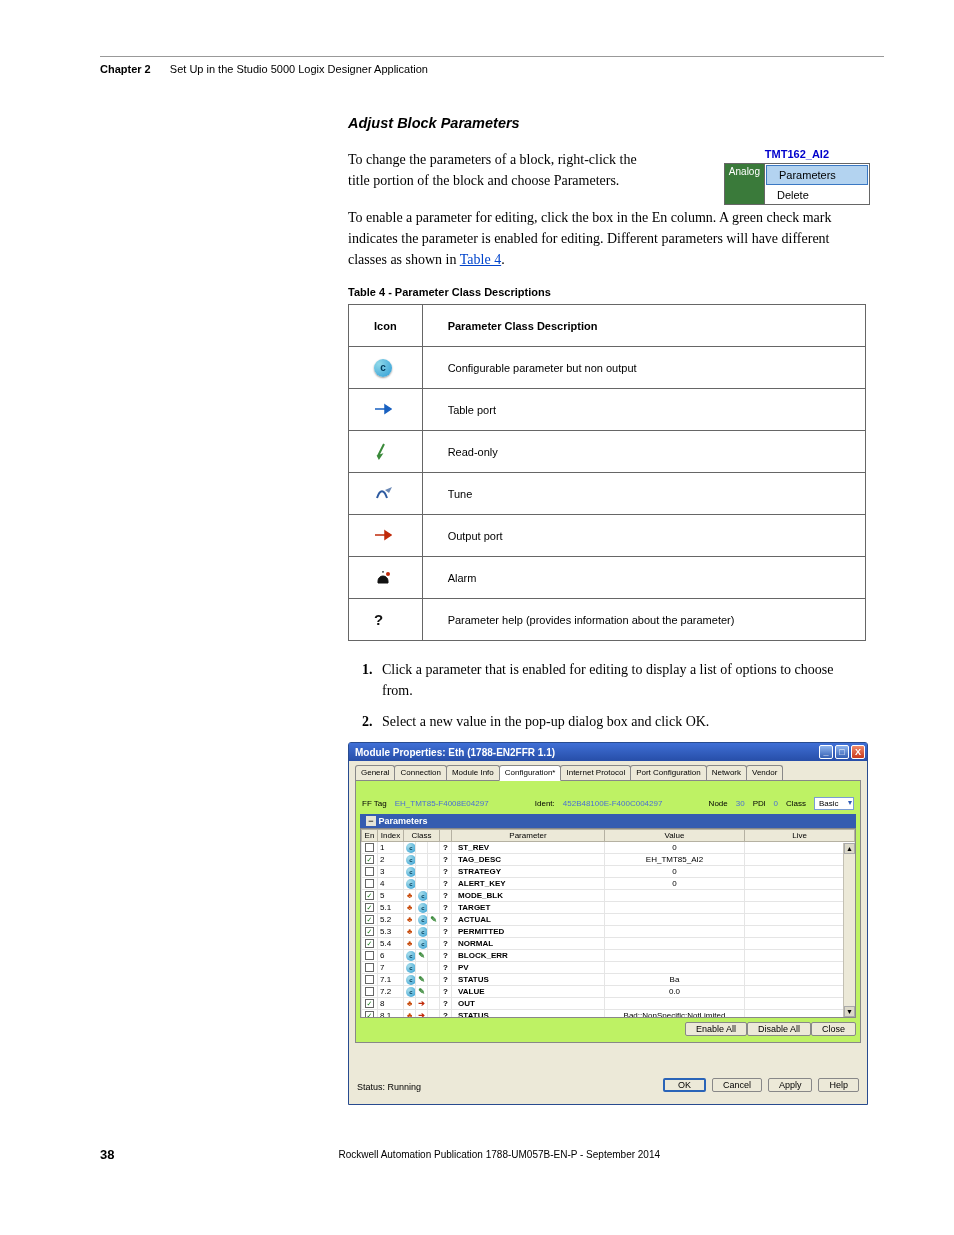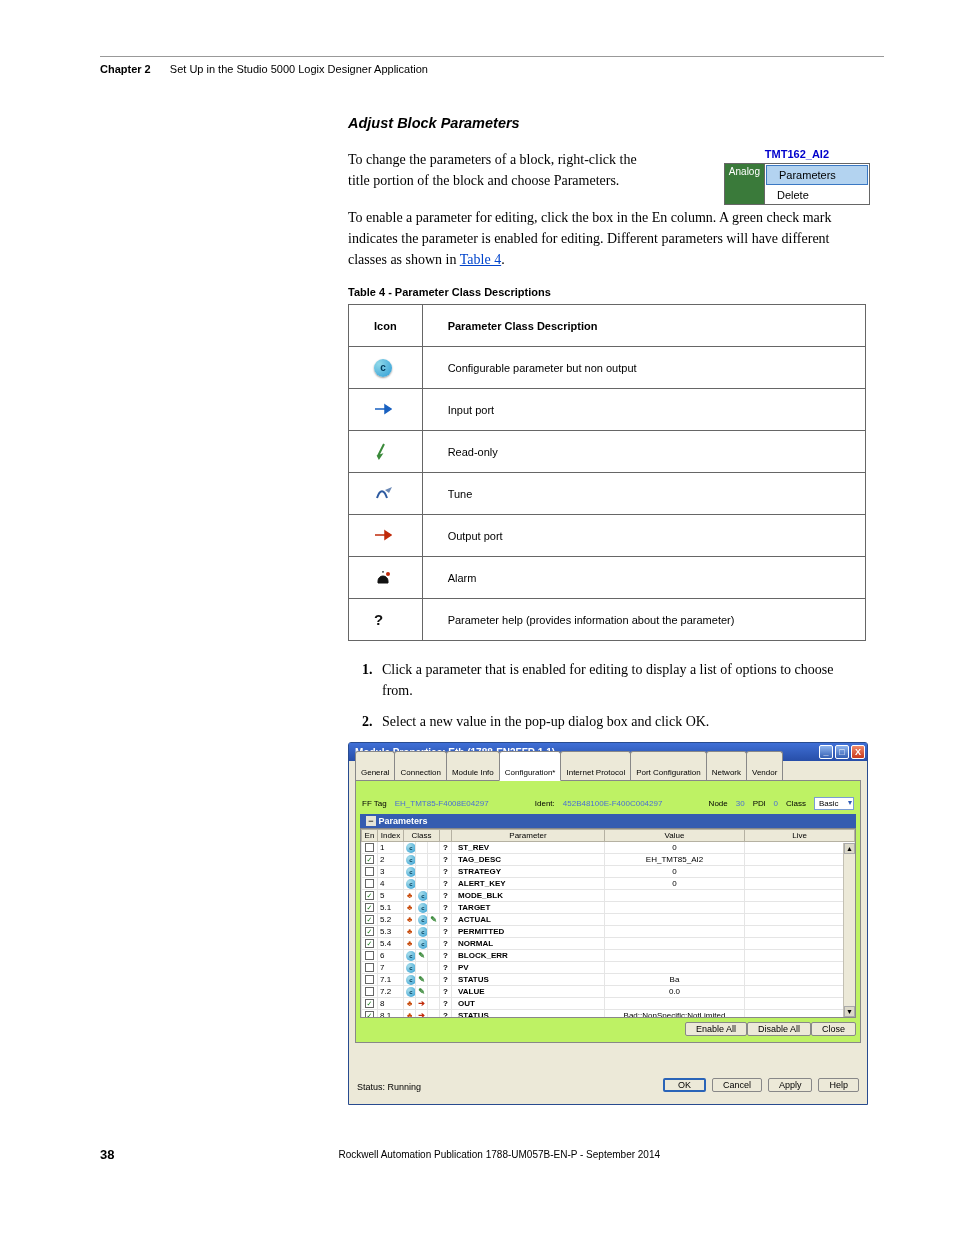--- a/index.html
+++ b/index.html
@@ -164,21 +164,21 @@
   .win-body { padding: 4px 6px 10px; }
   .tabs {
     display: flex;
     gap: 0;
     font-size: 8px;
     border-bottom: 1px solid #888;
     height: 16px;
     align-items: flex-end;
   }
   .tab {
-    padding: 16px 5px 3px;
+    padding: 2px 5px 3px;
     border: 1px solid #888;
     border-bottom: none;
     background: #ece9d8;
     border-radius: 3px 3px 0 0;
     margin-right: -1px;
   }
   .tab.active {
     background: #fff;
     border-bottom: 1px solid #fff;
     margin-bottom: -1px;
@@ -339,21 +339,21 @@
         <tr>
           <td class="icon-cell"><span class="icon-circle">c</span></td>
           <td>Configurable parameter but non output</td>
         </tr>
         <tr>
           <td class="icon-cell">
             <svg width="18" height="12">
                 <path d="M1 6 H11 M11 2 L17 6 L11 10 Z" fill="#1860c0" stroke="#1860c0" stroke-width="1.5"></path>
               </svg>
           </td>
-          <td>Input port</td>
+          <td>Table port</td>
         </tr>
         <tr>
           <td class="icon-cell">
             <svg width="14" height="18">
                 <path d="M10 2 L4 14 M4 14 L7 13 L5 16 Z" stroke="#3a8a3a" stroke-width="2" fill="#3a8a3a"></path>
               </svg>
           </td>
           <td>Read-only</td>
         </tr>
         <tr>

